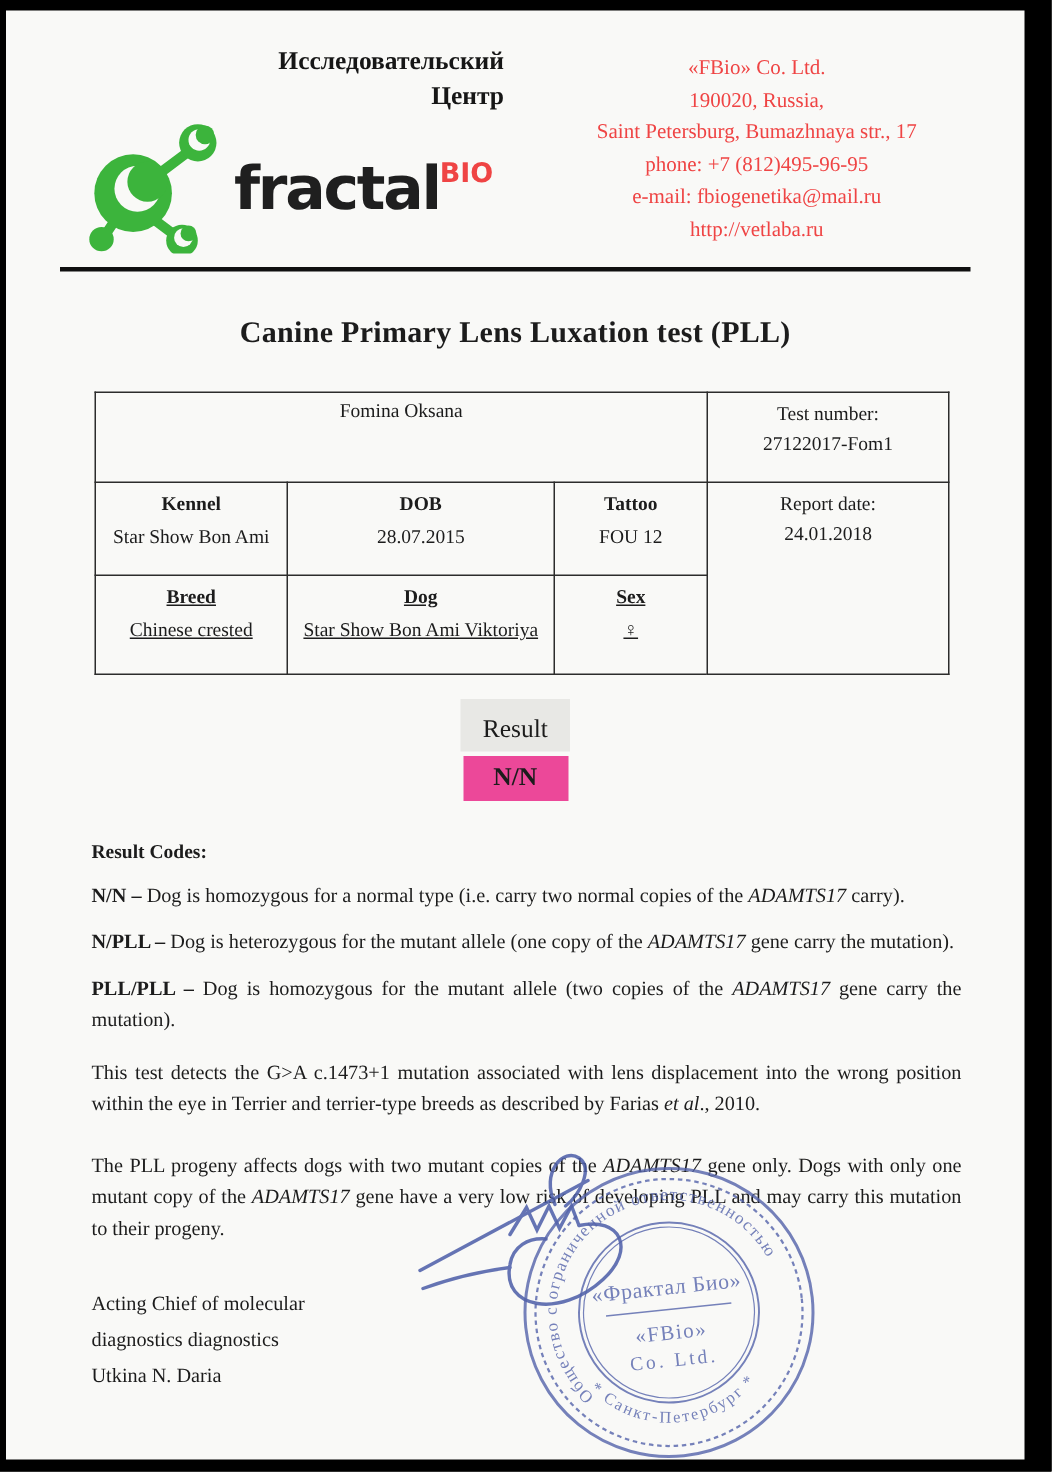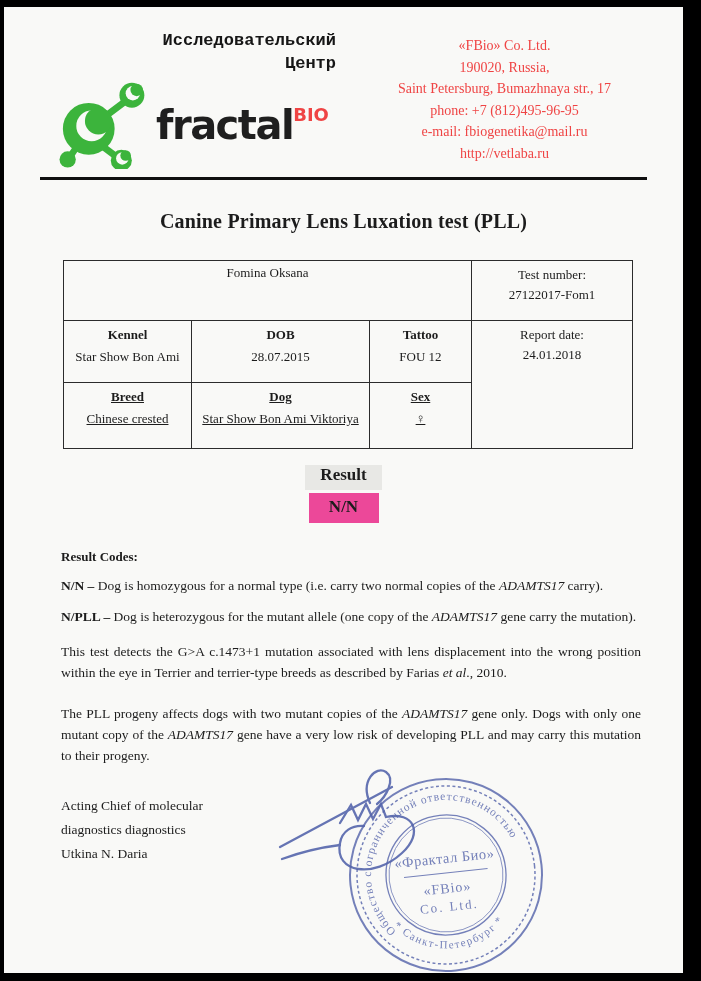--- a/index.html
+++ b/index.html
@@ -3,21 +3,21 @@
 <meta charset="utf-8">
 <style>
   html,body{margin:0;padding:0;background:#000;}
   .canvas{position:relative;width:701px;height:981px;background:#000;overflow:hidden;
           font-family:"Liberation Serif",serif;color:#1c1c1c;}
   .page{position:absolute;left:4px;top:7px;width:679px;height:966px;background:#f9f9f7;}
 
   
   .hdr{display:flex;padding:22px 10px 0 56px;}
   .hdr-left{width:276px;}
-  .org-name{font-family:Liberation Mono, monospace;font-weight:bold;font-size:17px;
+  .org-name{font-family:Liberation Serif, serif;font-weight:bold;font-size:17px;
             line-height:23px;text-align:right;padding-right:0;color:#161616;}
   .logo-row{display:flex;align-items:center;margin-top:2px;margin-left:-2px;}
   .logo-word{font-family:"DejaVu Sans",sans-serif;font-weight:bold;font-size:40px;
              letter-spacing:-1.5px;color:#1f1f1f;margin-left:2px;}
   .logo-sup{font-size:18px;color:#ef4444;vertical-align:18px;letter-spacing:0;}
   .hdr-right{flex:1;text-align:center;font-size:14px;line-height:21.5px;padding-top:6px;color:#ef4444;}
 
   .rule{margin:4px 36px 0 36px;border:0;border-top:3px solid #101010;}
 
   
@@ -27,22 +27,22 @@
   table.info{border-collapse:collapse;margin:27px 0 0 59px;font-size:13px;border-radius:20px;}
   table.info td{border:1px solid #2c2c2c;vertical-align:top;text-align:center;padding:4px 4px;}
   td.owner{vertical-align:middle;}
   td.span-right{vertical-align:middle;line-height:20px;}
   .cell-label{font-weight:bold;padding-top:2px;}
   .cell-value{padding-top:5px;line-height:17px;}
   tr.r1{height:60px;} tr.r2{height:62px;} tr.r3{height:66px;text-decoration:underline;}
 
   
   .result-wrap{text-align:center;margin-top:16px;}
-  .result-label{display:inline-block;background:#e8e8e5;padding:0 15px 5px;
-                font-weight:bold;font-size:17px;}
+  .result-label{display:inline-block;background:#e8e8e5;padding:10px 15px 5px;
+                font-weight:normal;font-size:17px;}
   .result-value{display:block;margin:3px auto 0;width:70px;background:#ec4899;
                 padding:4px 0 6px;font-weight:bold;font-size:17px;}
 
   
   .codes{margin:26px 42px 0 57px;font-size:13.5px;}
   .codes-heading{font-weight:bold;font-size:13px;}
   .code-item,.para{margin-top:10px;line-height:21px;text-align:justify;}
   .para-1{margin-top:14px;}
   .para-2{margin-top:20px;}
 
@@ -153,20 +153,21 @@
 
     <div class="result-wrap">
       <span class="result-label">Result</span>
       <span class="result-value">N/N</span>
     </div>
 
     <div class="codes">
       <div class="codes-heading">Result Codes:</div>
       <div class="code-item"><span style="font-weight: bold;">N/N – </span><span>Dog is homozygous for a normal type (i.e. carry two normal copies of the </span><span style="font-style: italic;">ADAMTS17</span><span> carry).</span></div>
       <div class="code-item"><span style="font-weight: bold;">N/PLL – </span><span>Dog is heterozygous for the mutant allele (one copy of the </span><span style="font-style: italic;">ADAMTS17</span><span> gene carry the mutation).</span></div>
+      <div class="code-item"><span style="font-weight: bold;">PLL/PLL – </span><span>Dog is homozygous for the mutant allele (two copies of the </span><span style="font-style: italic;">ADAMTS17</span><span> gene carry the mutation).</span></div>
       <div class="para para-1"><span>This test detects the G&gt;A c.1473+1 mutation  associated with lens displacement into the wrong position within the eye in  Terrier and terrier-type breeds as described by Farias </span><span style="font-style: italic;">et al</span><span>., 2010.</span></div>
       <div class="para para-2"><span>The PLL progeny affects dogs with two mutant copies of the </span><span style="font-style: italic;">ADAMTS17</span><span> gene only. Dogs with only one mutant copy of the </span><span style="font-style: italic;">ADAMTS17</span><span> gene  have a very low risk of developing PLL and may carry this mutation to their progeny.</span></div>
     </div>
 
     <div class="sig">
       <div>Acting Chief of molecular</div>
       <div>diagnostics diagnostics</div>
       <div>Utkina N. Daria</div>
     </div>
 

